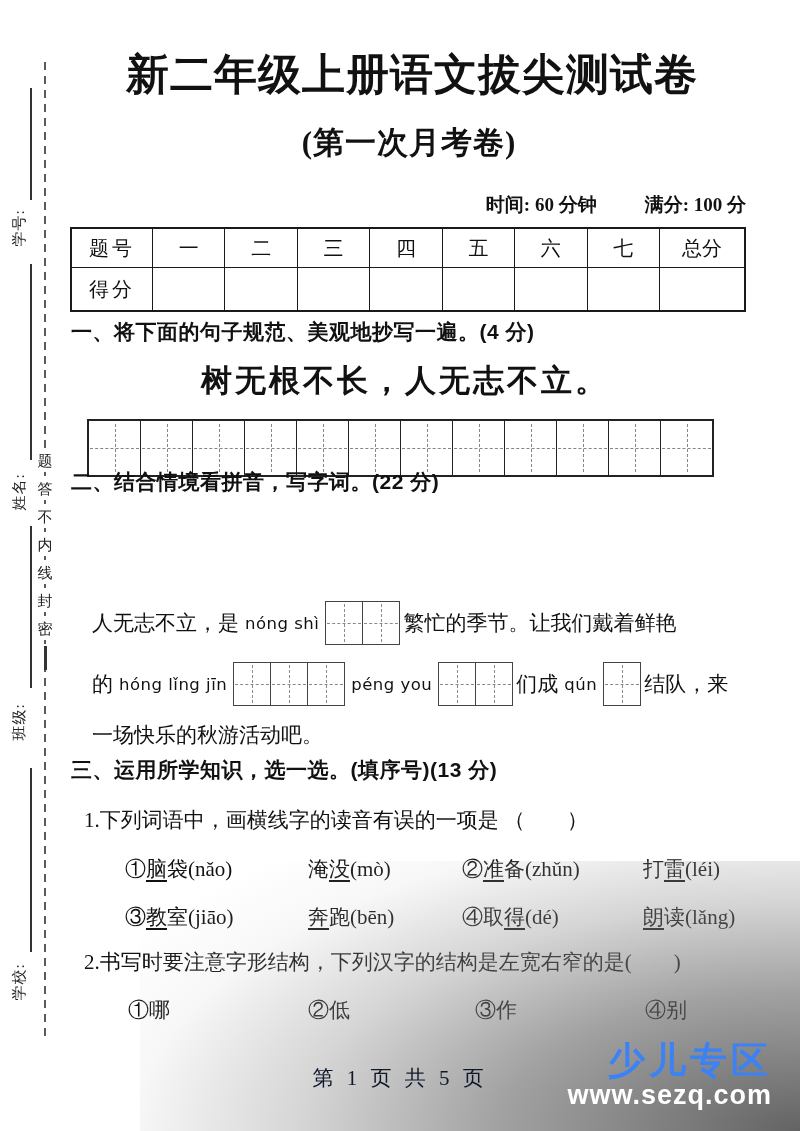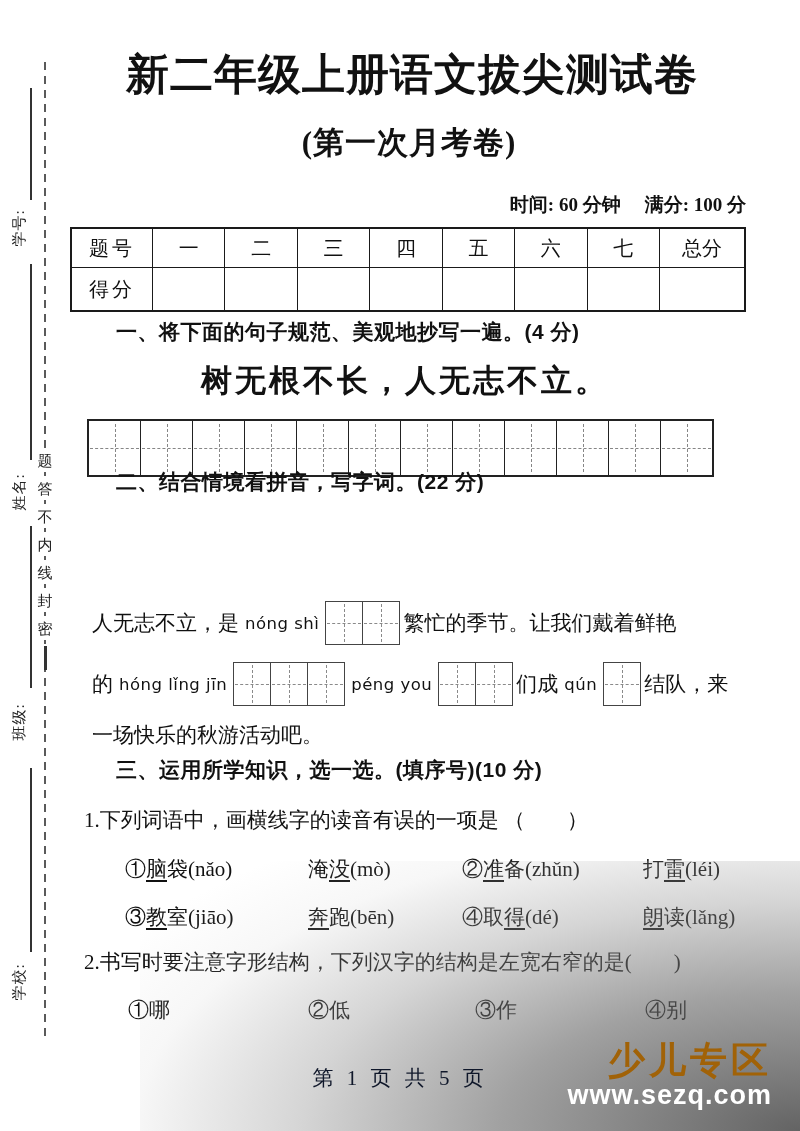--- a/index.html
+++ b/index.html
@@ -31,40 +31,39 @@
   
   .title{
     position:absolute; left:76px; right:52px; top:46px; text-align:center;
     font-size:43px; font-weight:900; letter-spacing:1px; white-space:nowrap;
   }
   .subtitle{
     position:absolute; left:70px; right:52px; top:122px; text-align:center;
     font-size:31px; font-weight:700; letter-spacing:1px;
   }
   .meta{
-    position:absolute; top:192px; right:54px; display:flex; gap:24px;
+    position:absolute; top:192px; right:54px; display:flex; gap:48px;
     font-size:19px; font-weight:600;
   }
   
   .score-table{
     position:absolute; left:70px; top:227px; width:676px;
     border-collapse:collapse; table-layout:fixed; text-align:center;
     font-size:20px; border:2.5px solid #1a1a1a;
   }
   .score-table td{border:1.2px solid #1a1a1a; padding:0;}
   .score-table tr.r1 td{height:38px;}
   .score-table tr.r2 td{height:42px;}
   .score-table td.wfirst{width:80px; letter-spacing:3px;}
   .score-table td.wlast{width:84px;}
   
   .sec-heading{
     position:absolute; left:71px; font-size:21px; font-weight:700;
     font-family:"Liberation Sans","DejaVu Sans",sans-serif; letter-spacing:0.5px;
     white-space:nowrap;
-    margin-left:45px;
   }
   .h1{top:318px;} .h2{top:468px;text-align:right;} .h3{top:756px;}
   .sentence{
     position:absolute; left:70px; right:60px; top:360px; text-align:center;
     font-size:31px; font-weight:700; letter-spacing:3px; white-space:nowrap;
   }
   
   .copy-grid{position:absolute; left:87px; top:419px; display:flex; border:2px solid #222; background:#fff;}
   .copy-cell{width:51px; height:54px; border-right:1.5px solid #222; position:relative;}
   .copy-cell:last-child{border-right:none;}
@@ -97,21 +96,21 @@
     font-size:21px; letter-spacing:4px; color:#0f172a;
   }
   .corner-shade{
     position:absolute; right:0; bottom:0; width:660px; height:270px; pointer-events:none;
     background:radial-gradient(120% 135% at 100% 100%,
       rgba(72,72,72,0.85) 0%, rgba(104,104,104,0.62) 38%,
       rgba(145,145,145,0.38) 63%, rgba(200,200,200,0.14) 84%,
       rgba(255,255,255,0) 100%);
   }
   .wm-brand{
-    position:absolute; right:28px; top:1036px; color:#a16207; font-size:37px; font-weight:900;
+    position:absolute; right:28px; top:1036px; color:#3b82f6; font-size:37px; font-weight:900;
     font-family:Liberation Sans, sans-serif; letter-spacing:4px;
   }
   .wm-url{
     position:absolute; right:28px; top:1080px; color:#fff; font-size:27px; font-weight:700;
     font-family:"Liberation Sans","DejaVu Sans",sans-serif; letter-spacing:1px;
   }
 </style>
 </head>
 <body>
 
@@ -217,21 +216,21 @@
     <span class="pybox">
       <span class="pycell"></span>
     </span>
     <span>结队，来</span>
   </div>
 
   <div class="p2line l4">
     <span>一场快乐的秋游活动吧。</span>
   </div>
 
-  <div class="sec-heading h3">三、运用所学知识，选一选。(填序号)(10 分)</div>
+  <div class="sec-heading h3">三、运用所学知识，选一选。(填序号)(13 分)</div>
 
   <div class="q-stem q1">1.下列词语中，画横线字的读音有误的一项是 （　　）</div>
 
   <div class="opt r1o1"><span>①</span><span class="u">脑</span><span>袋(nǎo)</span></div>
   <div class="opt r1o2"><span>淹</span><span class="u">没</span><span>(mò)</span></div>
   <div class="opt r1o3"><span>②</span><span class="u">准</span><span>备(zhǔn)</span></div>
   <div class="opt r1o4"><span>打</span><span class="u">雷</span><span>(léi)</span></div>
 
   <div class="opt r2o1"><span>③</span><span class="u">教</span><span>室(jiāo)</span></div>
   <div class="opt r2o2"><span></span><span class="u">奔</span><span>跑(bēn)</span></div>

